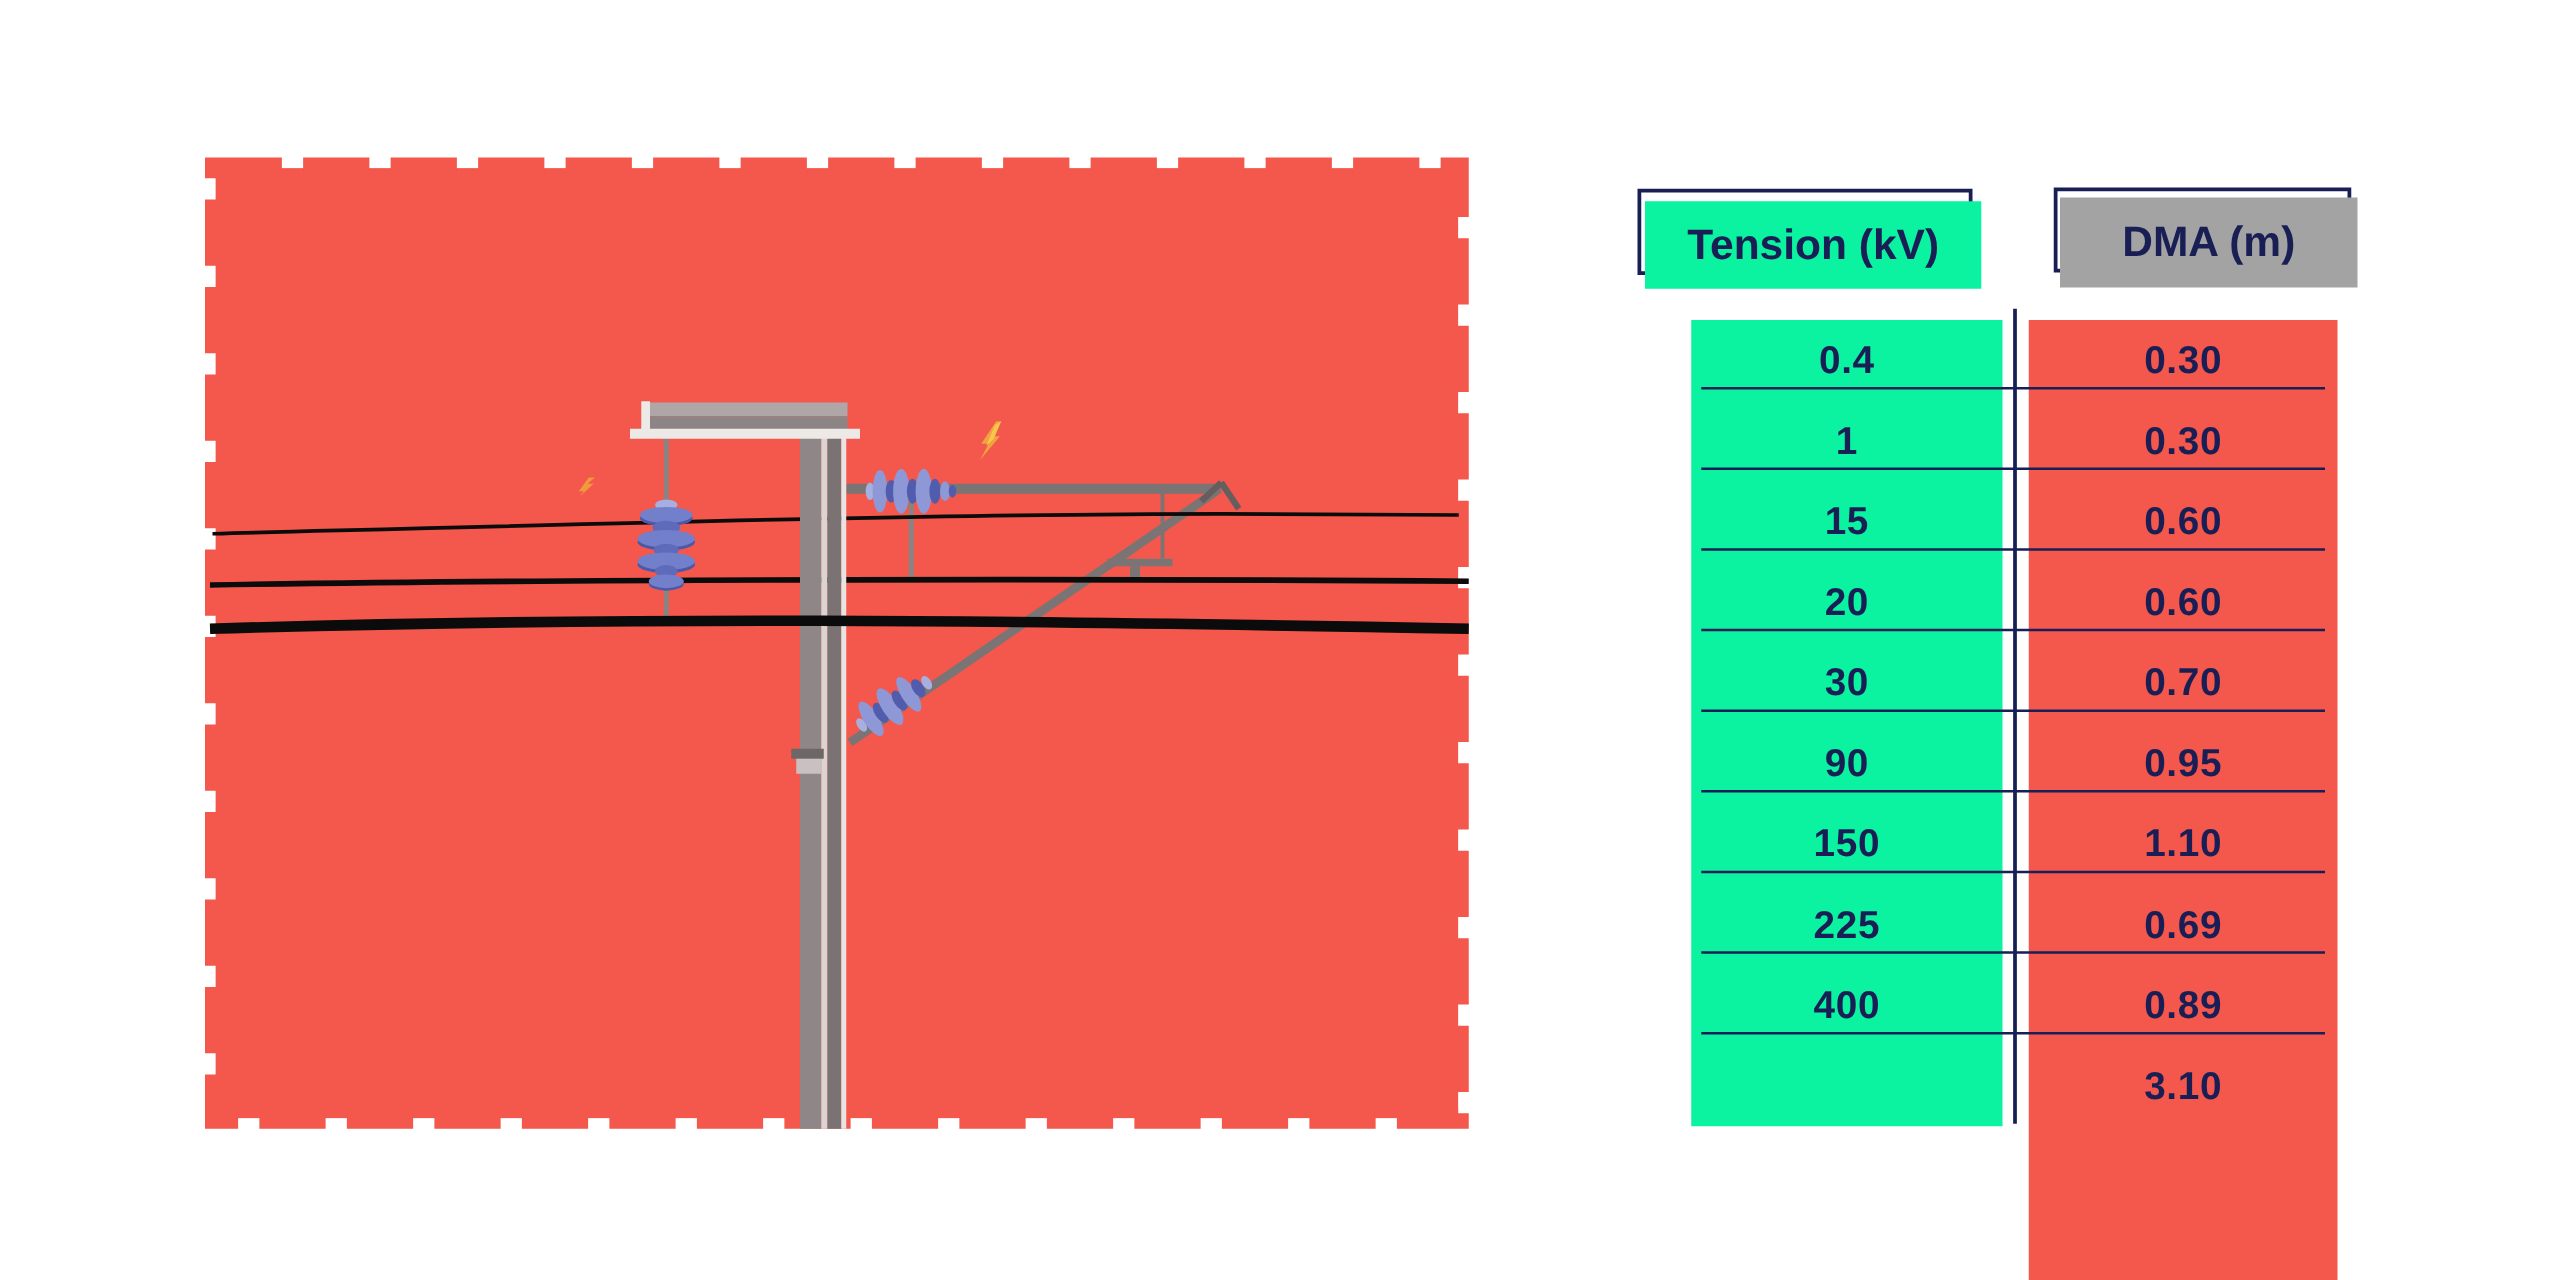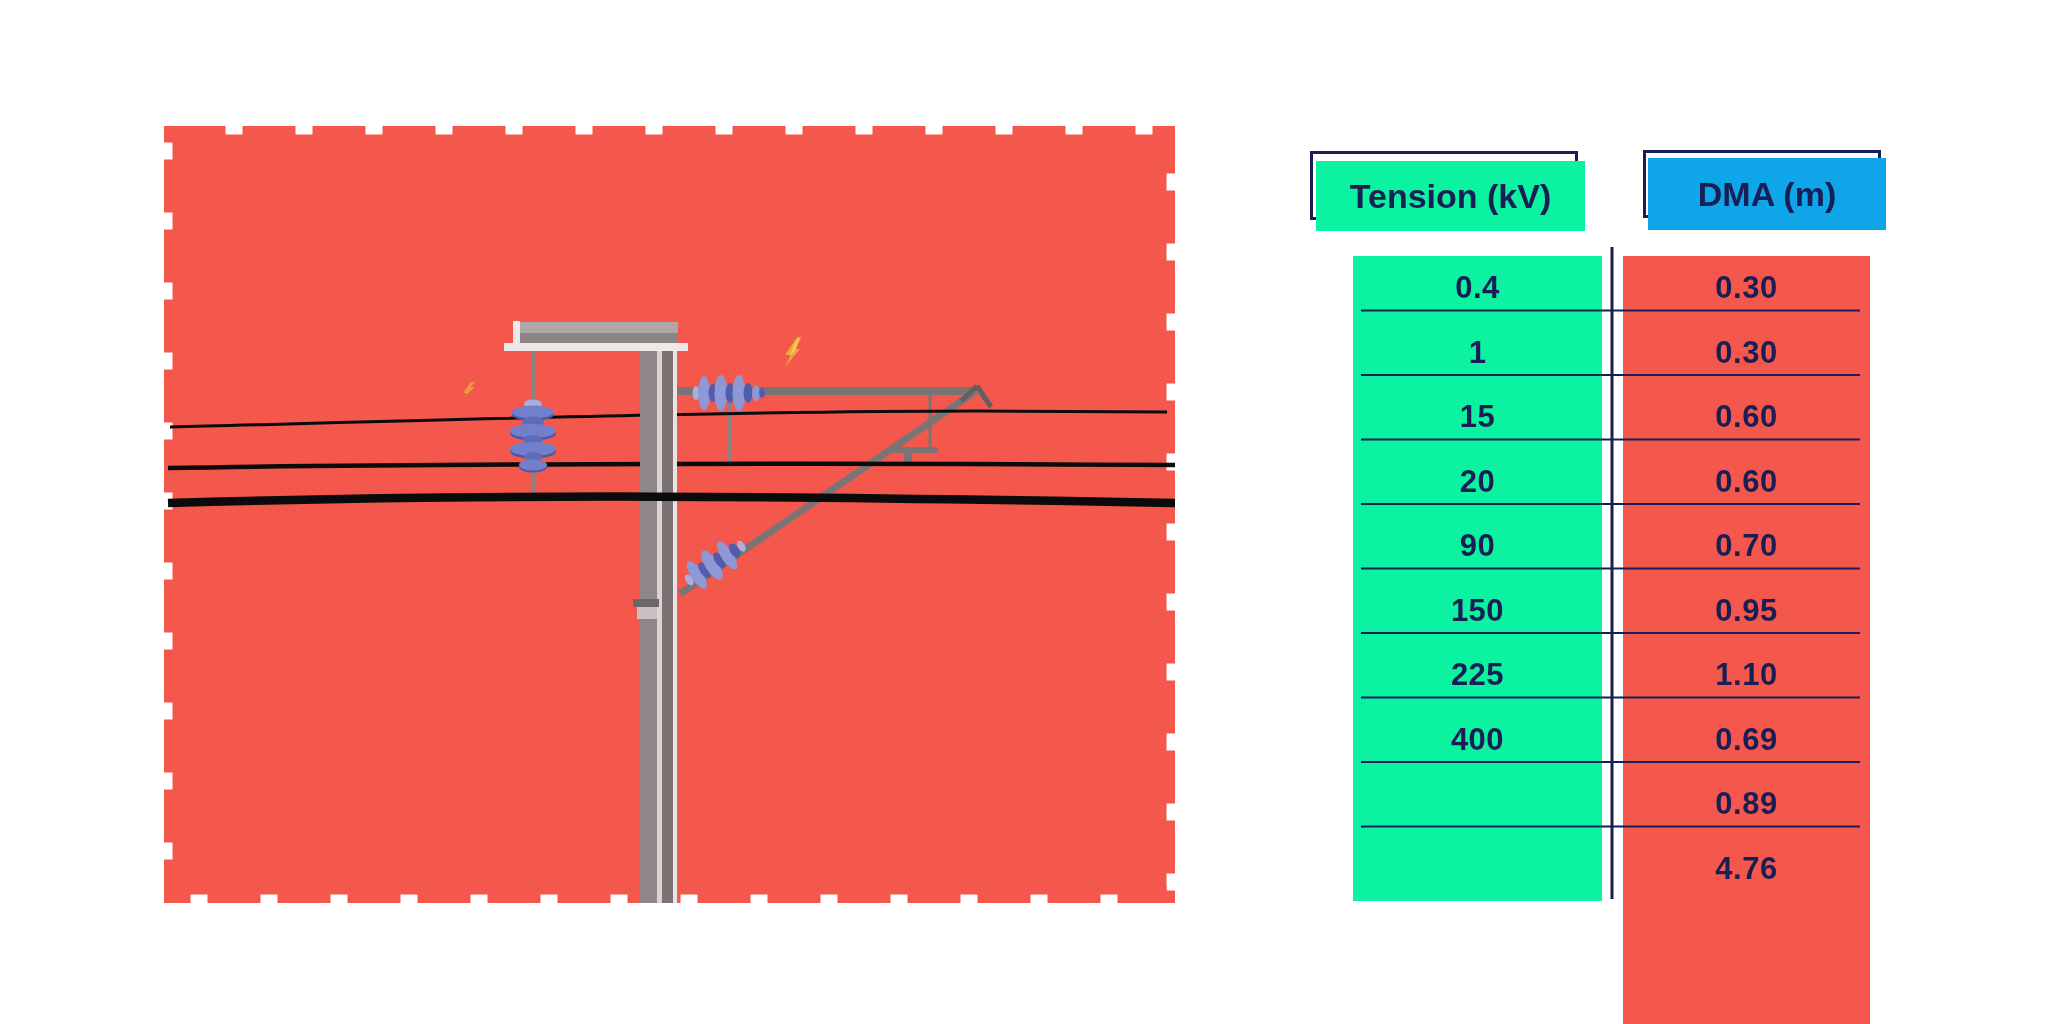--- a/index.html
+++ b/index.html
@@ -14,21 +14,21 @@
   .cell{height:64.5px;display:flex;align-items:center;justify-content:center;
         font-size:31px;font-weight:700;color:#191F55;letter-spacing:.5px;}
   .grid{position:absolute;left:1330px;top:230px;width:560px;height:690px;pointer-events:none;}
 
   .hdr-outline{position:absolute;border:3px solid #191F55;background:transparent;box-sizing:border-box;}
   .hdr-outline.t{left:1310px;top:151px;width:268px;height:69px;}
   .hdr-outline.d{left:1643px;top:150px;width:238px;height:68px;}
   .hdr-fill{position:absolute;display:flex;align-items:center;justify-content:center;
             font-size:34px;font-weight:700;color:#191F55;}
   .hdr-fill.t{left:1316px;top:161px;width:269px;height:70px;background:#0BF2A0;}
-  .hdr-fill.d{left:1648px;top:158px;width:238px;height:72px;background:#0ea5e9;}
+  .hdr-fill.d{left:1648px;top:158px;width:238px;height:72px;background:#a3a3a3;}
 
   
   .zone{fill:#F4574B;stroke:#F4574B;}
   .steel{stroke:#7B7474;}
   .steel-dark{stroke:#655E5E;}
   .rod{stroke:#8A8383;}
   .wire{stroke:#0B0B0B;fill:none;}
   .ivb{fill:#7280CB;}   
   .ivs{fill:#4C58A9;}   
   .ivc{fill:#5E6BBB;}   
@@ -137,37 +137,38 @@
     <div class="hdr-outline d"></div>
     <div class="hdr-fill d">
       <span>DMA (m)</span>
     </div>
 
     <div class="col col-tension">
       <div class="cell">0.4</div>
       <div class="cell">1</div>
       <div class="cell">15</div>
       <div class="cell">20</div>
+      <div class="cell">30</div>
       <div class="cell">90</div>
       <div class="cell">150</div>
       <div class="cell">225</div>
       <div class="cell">400</div>
     </div>
 
     <div class="col col-dma">
       <div class="cell">0.30</div>
       <div class="cell">0.30</div>
       <div class="cell">0.60</div>
       <div class="cell">0.60</div>
       <div class="cell">0.70</div>
       <div class="cell">0.95</div>
       <div class="cell">1.10</div>
       <div class="cell">0.69</div>
       <div class="cell">0.89</div>
-      <div class="cell">4.76</div>
+      <div class="cell">3.10</div>
     </div>
 
     <svg class="grid" viewBox="0 0 560 690" xmlns="http://www.w3.org/2000/svg">
       <g stroke="#191F55" stroke-width="2">
         <line x1="31" y1="80.5" x2="530" y2="80.5"></line>
         <line x1="31" y1="145" x2="530" y2="145"></line>
         <line x1="31" y1="209.5" x2="530" y2="209.5"></line>
         <line x1="31" y1="274" x2="530" y2="274"></line>
         <line x1="31" y1="338.5" x2="530" y2="338.5"></line>
         <line x1="31" y1="403" x2="530" y2="403"></line>

